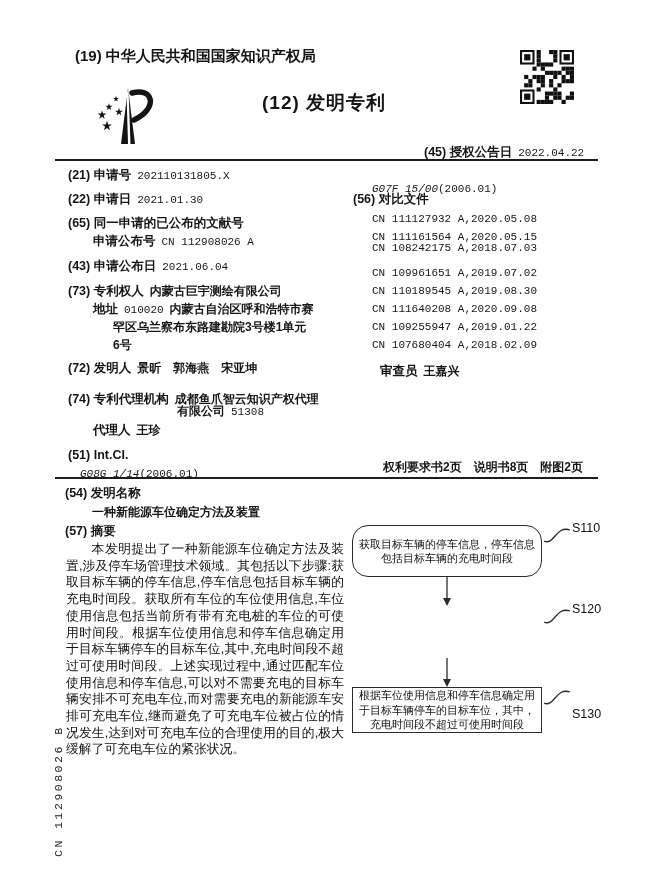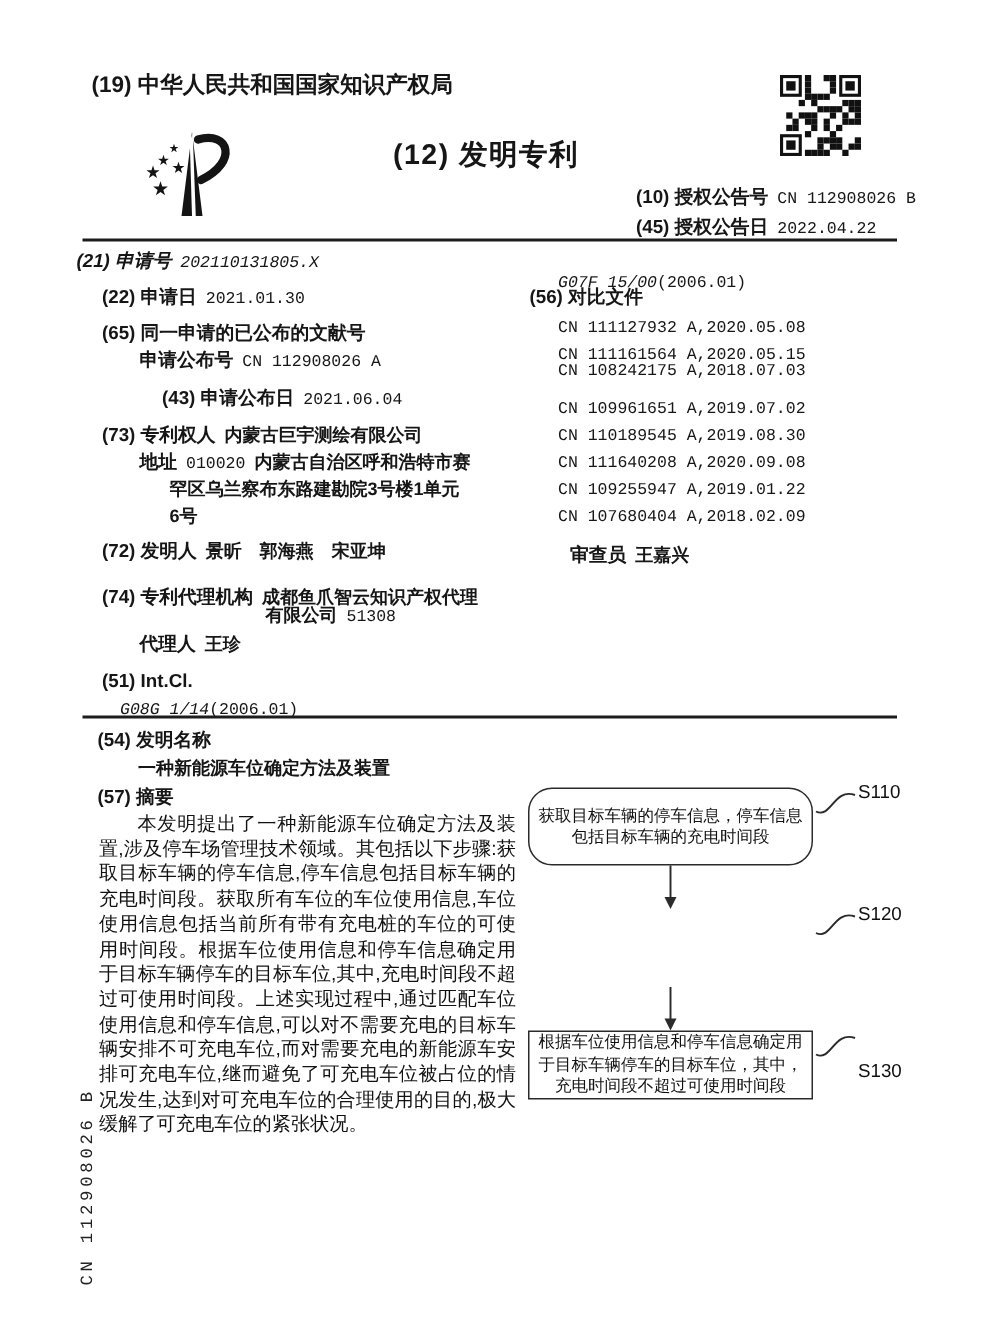--- a/index.html
+++ b/index.html
@@ -22,21 +22,21 @@
   .fc-label{position:absolute;font-size:12.5px;color:#111;font-family:"Liberation Sans",sans-serif;}
   .side-num{position:absolute;left:52px;top:857px;transform:rotate(-90deg);transform-origin:0 0;
             font-family:"Liberation Mono","DejaVu Sans Mono",monospace;font-size:11.5px;letter-spacing:2.5px;color:#222;}
   svg{display:block;}
 </style>
 </head>
 <body>
 
 <div class="page">
 
-  <div class="abs office" style="left:61px;top:47px;">(19) 中华人民共和国国家知识产权局</div>
+  <div class="abs office" style="left:75px;top:47px;">(19) 中华人民共和国国家知识产权局</div>
 
   <div class="abs" style="left:94px;top:84px;">
     <svg width="66" height="62" viewBox="0 0 64 62" aria-hidden="true">
       <g fill="#141414">
         <path id="star" d="M0,-1 L0.224,-0.309 0.951,-0.309 0.363,0.118 0.588,0.809 0,0.382 -0.588,0.809 -0.363,0.118 -0.951,-0.309 -0.224,-0.309 Z" transform="translate(7,31) scale(4.6)"></path>
         <path d="M0,-1 L0.224,-0.309 0.951,-0.309 0.363,0.118 0.588,0.809 0,0.382 -0.588,0.809 -0.363,0.118 -0.951,-0.309 -0.224,-0.309 Z" transform="translate(14,23) scale(3.8)"></path>
         <path d="M0,-1 L0.224,-0.309 0.951,-0.309 0.363,0.118 0.588,0.809 0,0.382 -0.588,0.809 -0.363,0.118 -0.951,-0.309 -0.224,-0.309 Z" transform="translate(21,15) scale(3.1)"></path>
         <path d="M0,-1 L0.224,-0.309 0.951,-0.309 0.363,0.118 0.588,0.809 0,0.382 -0.588,0.809 -0.363,0.118 -0.951,-0.309 -0.224,-0.309 Z" transform="translate(24,28) scale(4.2)"></path>
         <path d="M0,-1 L0.224,-0.309 0.951,-0.309 0.363,0.118 0.588,0.809 0,0.382 -0.588,0.809 -0.363,0.118 -0.951,-0.309 -0.224,-0.309 Z" transform="translate(12,42) scale(5.2)"></path>
         <polygon points="33,4 40,60 26,60"></polygon>
@@ -118,42 +118,39 @@
         <rect x="38" y="0" width="14" height="14" fill="#111"></rect>
           <rect x="40" y="2" width="10" height="10" fill="#fff"></rect>
           <rect x="42" y="4" width="6" height="6" fill="#111"></rect>
         <rect x="0" y="38" width="14" height="14" fill="#111"></rect>
           <rect x="2" y="40" width="10" height="10" fill="#fff"></rect>
           <rect x="4" y="42" width="6" height="6" fill="#111"></rect>
       </g>
     </svg>
   </div>
 
-  <div class="abs" style="left:424px;top:122px;">
-    <span class="lbl">(10) 授权公告号</span><span class="num sp">CN 112908026 B</span>
-  </div>
   <div class="abs" style="left:424px;top:142px;">
     <span class="lbl">(45) 授权公告日</span><span class="num sp">2022.04.22</span>
   </div>
 
   <div class="rule" style="top:159px;"></div>
 
-  <div class="abs" style="left:51px;top:165px;font-style:italic;">
+  <div class="abs" style="left:68px;top:165px;">
     <span class="lbl">(21) 申请号</span><span class="num sp">202110131805.X</span>
   </div>
   <div class="abs" style="left:68px;top:189px;">
     <span class="lbl">(22) 申请日</span><span class="num sp">2021.01.30</span>
   </div>
   <div class="abs" style="left:68px;top:213px;">
     <span class="lbl">(65) 同一申请的已公布的文献号</span>
   </div>
   <div class="abs" style="left:93px;top:231px;">
     <span class="lbl">申请公布号</span><span class="num sp">CN 112908026 A</span>
   </div>
-  <div class="abs" style="left:68px;top:256px;margin-left:40px;">
+  <div class="abs" style="left:68px;top:256px;">
     <span class="lbl">(43) 申请公布日</span><span class="num sp">2021.06.04</span>
   </div>
   <div class="abs" style="left:68px;top:281px;">
     <span class="lbl">(73) 专利权人</span><span class="cjk sp">内蒙古巨宇测绘有限公司</span>
   </div>
   <div class="abs" style="left:93px;top:299px;">
     <span class="lbl">地址</span><span class="num sp">010020</span><span class="cjk sp">内蒙古自治区呼和浩特市赛</span>
   </div>
   <div class="abs" style="left:113px;top:317px;">
     <span class="cjk">罕区乌兰察布东路建勘院3号楼1单元</span>
@@ -190,20 +187,21 @@
   <div class="abs num" style="left:372px;top:231px;">CN 111161564 A,2020.05.15</div>
   <div class="abs num" style="left:372px;top:242px;">CN 108242175 A,2018.07.03</div>
   <div class="abs num" style="left:372px;top:267px;">CN 109961651 A,2019.07.02</div>
   <div class="abs num" style="left:372px;top:285px;">CN 110189545 A,2019.08.30</div>
   <div class="abs num" style="left:372px;top:303px;">CN 111640208 A,2020.09.08</div>
   <div class="abs num" style="left:372px;top:321px;">CN 109255947 A,2019.01.22</div>
   <div class="abs num" style="left:372px;top:339px;">CN 107680404 A,2018.02.09</div>
   <div class="abs" style="left:380px;top:361px;">
     <span class="lbl">审查员</span><span class="cjk sp">王嘉兴</span>
   </div>
+  <div class="abs cjk" style="left:383px;top:459px;font-weight:600;">权利要求书2页　说明书8页　附图2页</div>
 
   <div class="rule" style="top:477px;"></div>
 
   <div class="abs lbl" style="left:65px;top:485px;">(54) 发明名称</div>
   <div class="abs cjk" style="left:92px;top:504px;">一种新能源车位确定方法及装置</div>
   <div class="abs lbl" style="left:65px;top:523px;">(57) 摘要</div>
   <div class="abstract" style="white-space:normal;">本发明提出了一种新能源车位确定方法及装置,涉及停车场管理技术领域。其包括以下步骤:获取目标车辆的停车信息,停车信息包括目标车辆的充电时间段。获取所有车位的车位使用信息,车位使用信息包括当前所有带有充电桩的车位的可使用时间段。根据车位使用信息和停车信息确定用于目标车辆停车的目标车位,其中,充电时间段不超过可使用时间段。上述实现过程中,通过匹配车位使用信息和停车信息,可以对不需要充电的目标车辆安排不可充电车位,而对需要充电的新能源车安排可充电车位,继而避免了可充电车位被占位的情况发生,达到对可充电车位的合理使用的目的,极大缓解了可充电车位的紧张状况。</div>
 
   <div class="fc-box" style="left:352px;top:525px;height:52px;border-radius:16px;">获取目标车辆的停车信息，停车信息包括目标车辆的充电时间段</div>
   <div class="fc-box" style="left:352px;top:687px;height:46px;">根据车位使用信息和停车信息确定用于目标车辆停车的目标车位，其中，充电时间段不超过可使用时间段</div>

